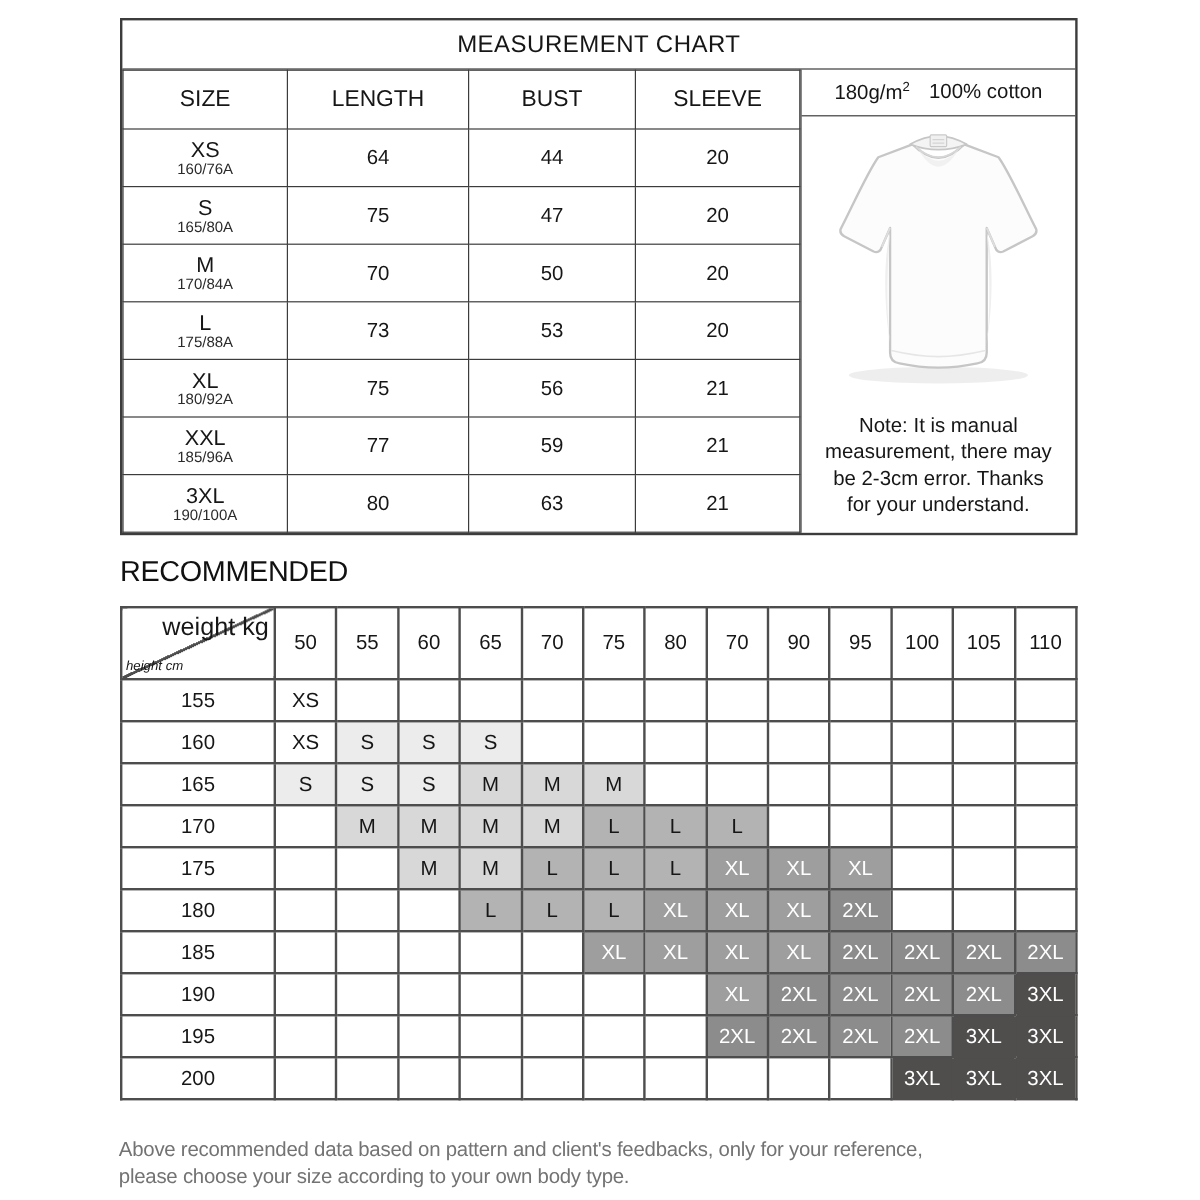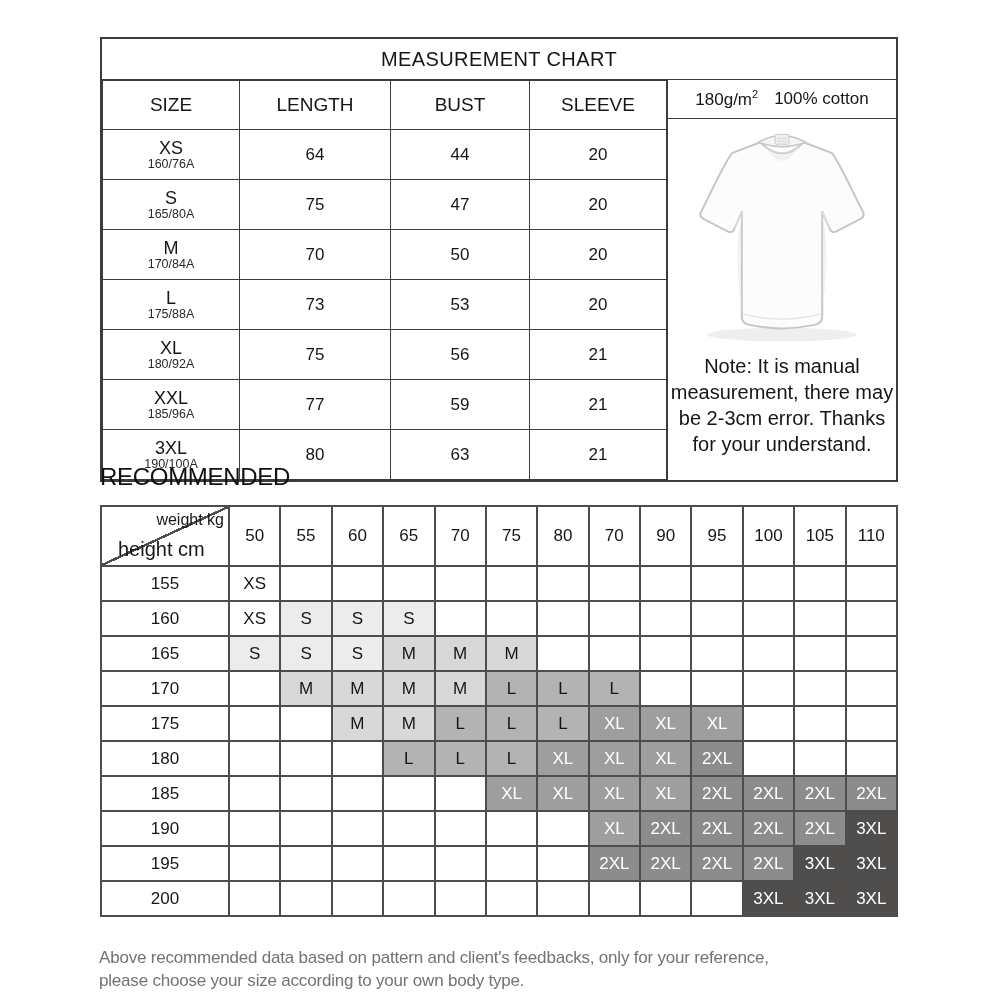--- a/index.html
+++ b/index.html
@@ -5,21 +5,21 @@
   * { box-sizing: border-box; margin: 0; padding: 0; }
   html, body { background: #ffffff; }
   body {
     width: 1000px; height: 1000px; position: relative; overflow: hidden;
     font-family: "Liberation Sans", sans-serif; color: #161616;
   }
 
   
   .mchart {
     position: absolute; left: 100px; top: 15px; width: 798px;
-    border: 2px solid #3c3c3c; background: #fff; margin-top: 22px;
+    border: 2px solid #3c3c3c; background: #fff;
   }
   .mchart-title {
     height: 41px; line-height: 41px; text-align: center;
     font-size: 20px; letter-spacing: 0.4px; border-bottom: 1px solid #3c3c3c;
   }
   .mchart-body { display: flex; align-items: stretch; }
   table.mtable { border-collapse: collapse; table-layout: fixed; width: 564px; }
   table.mtable th, table.mtable td {
     border: 1px solid #3c3c3c; text-align: center; vertical-align: middle;
     font-weight: normal; padding: 0;
@@ -34,22 +34,22 @@
   .rightpanel { flex: 1; border-left: 1px solid #3c3c3c; display: flex; flex-direction: column; }
   .fabric {
     height: 39px; border-bottom: 1px solid #3c3c3c;
     display: flex; align-items: center; justify-content: center; gap: 16px;
     font-size: 17px;
   }
   .fabric sup { font-size: 11px; vertical-align: super; }
   .panel-content { flex: 1; display: flex; flex-direction: column; align-items: center; justify-content: space-between; }
   .tshirt-wrap { width: 216px; height: 232px; margin-top: 2px; }
   .note {
-    font-size: 20px; line-height: 1.3; text-align: center;
-    white-space: pre-line; padding: 0 1px 23px 1px;
+    font-size: 17px; line-height: 1.3; text-align: center;
+    white-space: pre-line; padding: 0 1px 12px 1px;
   }
 
   
   .rec-heading {
     position: absolute; left: 100px; top: 463px;
     font-size: 24px; letter-spacing: -0.3px; color: #111;
   }
   table.matrix {
     position: absolute; left: 100px; top: 505px; width: 798px;
     border-collapse: collapse; table-layout: fixed; background: #fff;
@@ -60,22 +60,22 @@
   }
   table.matrix tr.head td { height: 60px; }
   col.c-height { width: 128px; }
   td.corner {
     position: relative;
     background:
       linear-gradient(to bottom right,
         transparent calc(50% - 1.2px), #4d4d4d calc(50% - 1.2px),
         #4d4d4d calc(50% + 1.2px), transparent calc(50% + 1.2px));
   }
-  .corner-top { position: absolute; top: 4px; right: 4px; font-size: 16px; }
-  .corner-bottom { position: absolute; bottom: 4px; left: 16px; font-size: 20px; }
+  .corner-top { position: absolute; top: 4px; right: 4px; font-size: 21px; }
+  .corner-bottom { position: absolute; bottom: 4px; left: 3px; font-size: 11px; font-style: italic; }
 
   
   .footer {
     position: absolute; left: 99px; top: 946px; width: 800px;
     font-size: 17px; line-height: 1.38; letter-spacing: -0.2px;
     white-space: pre-line; color: #737373;
   }
 </style>
 </head>
 <body>

